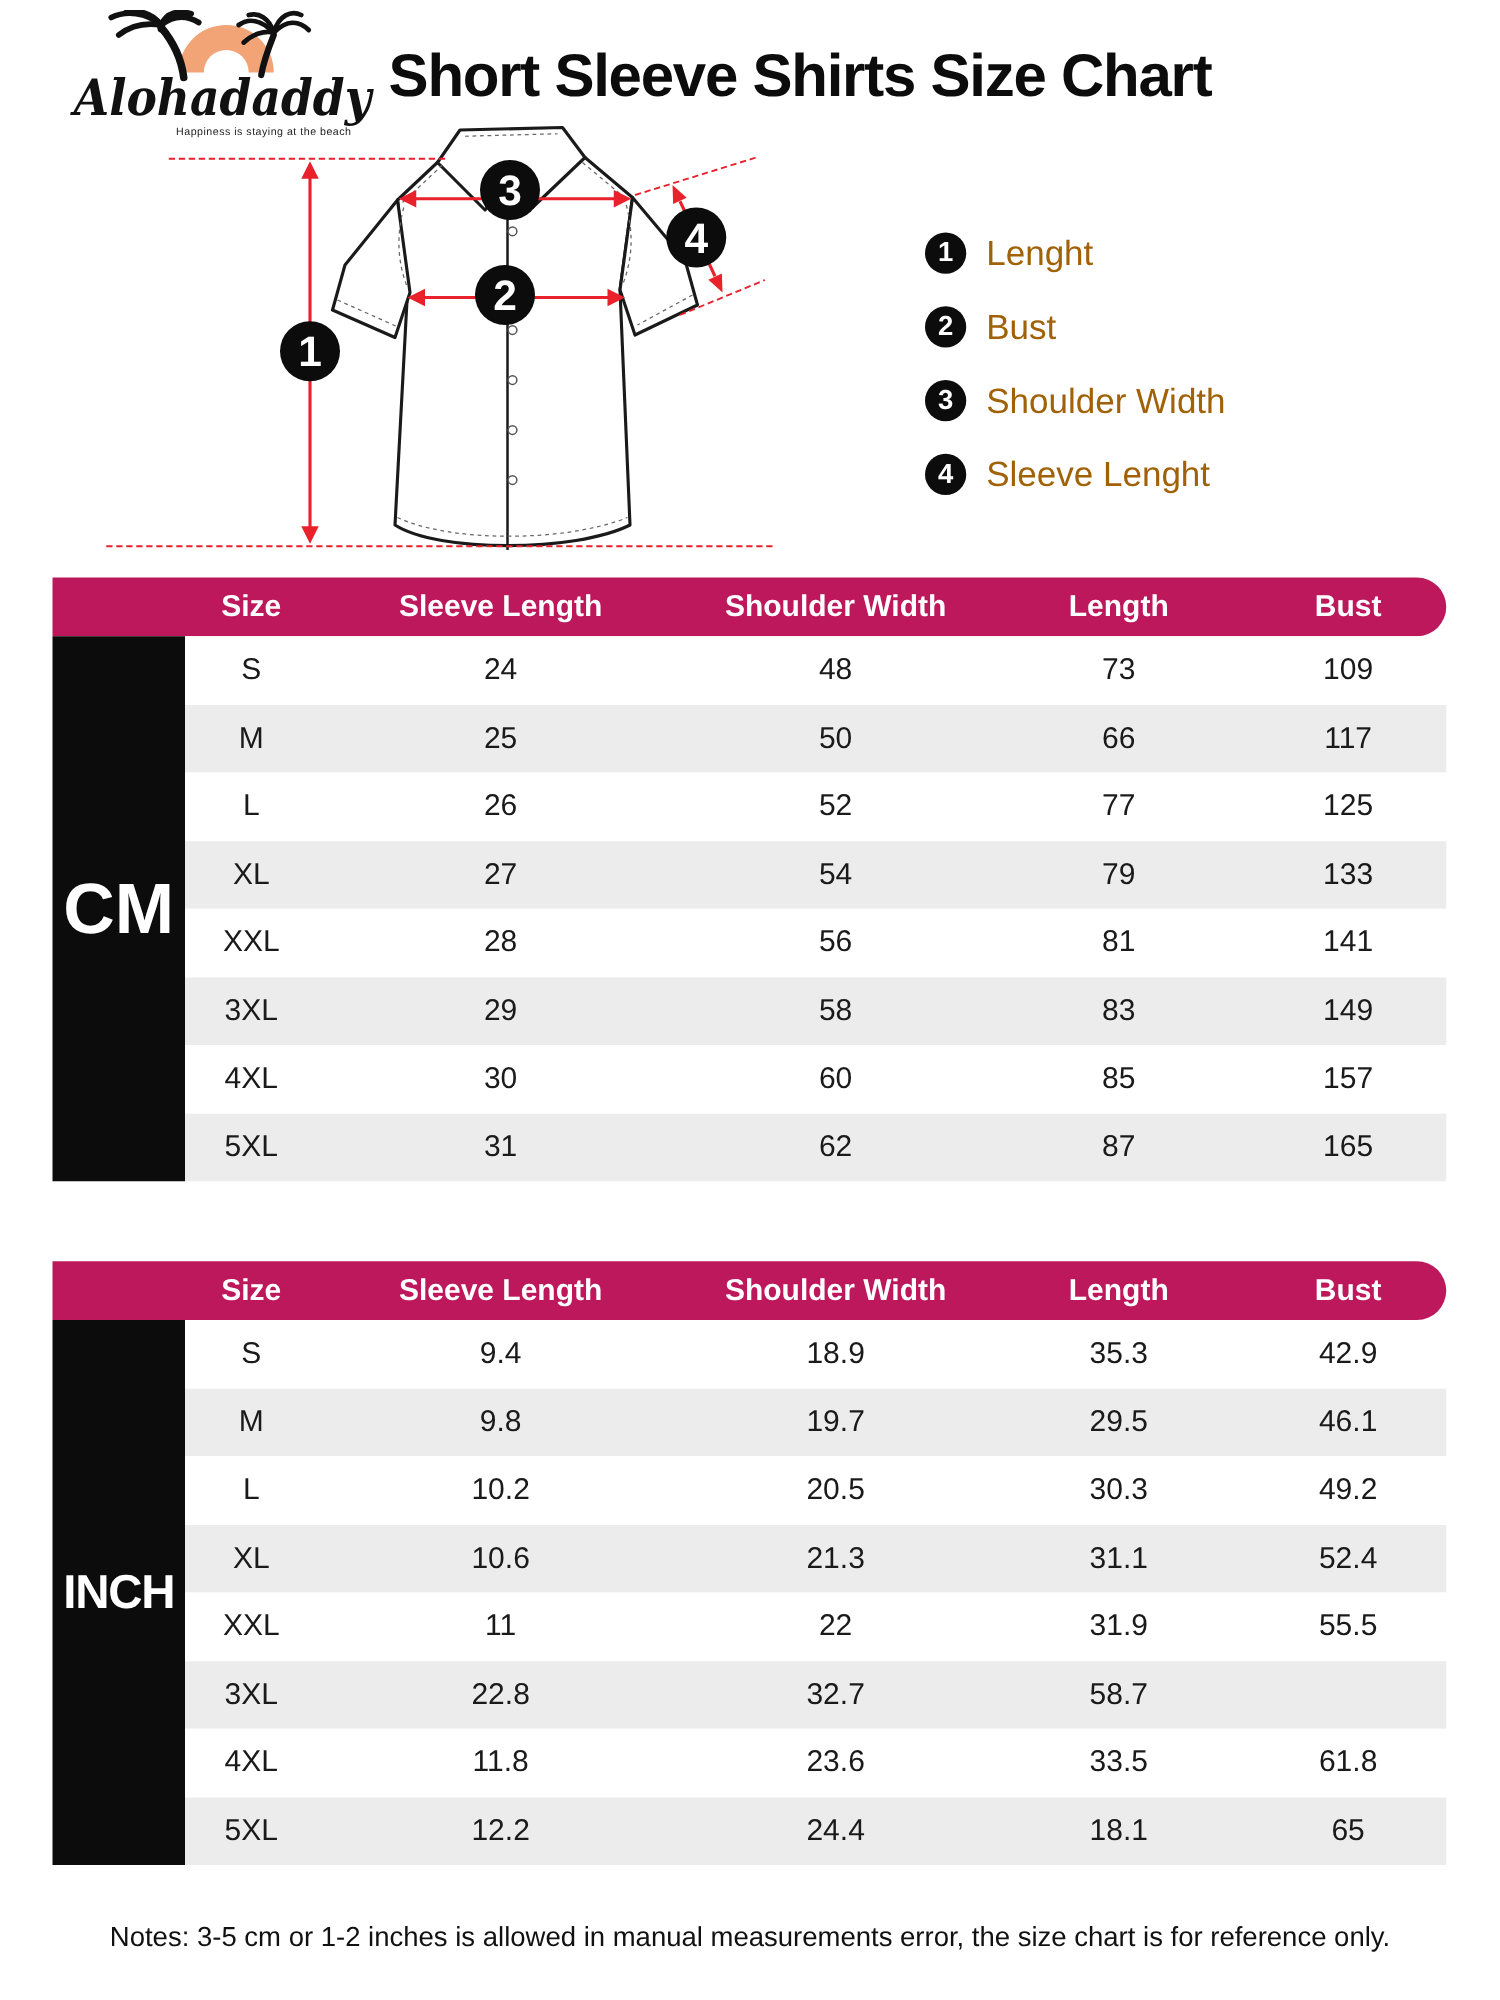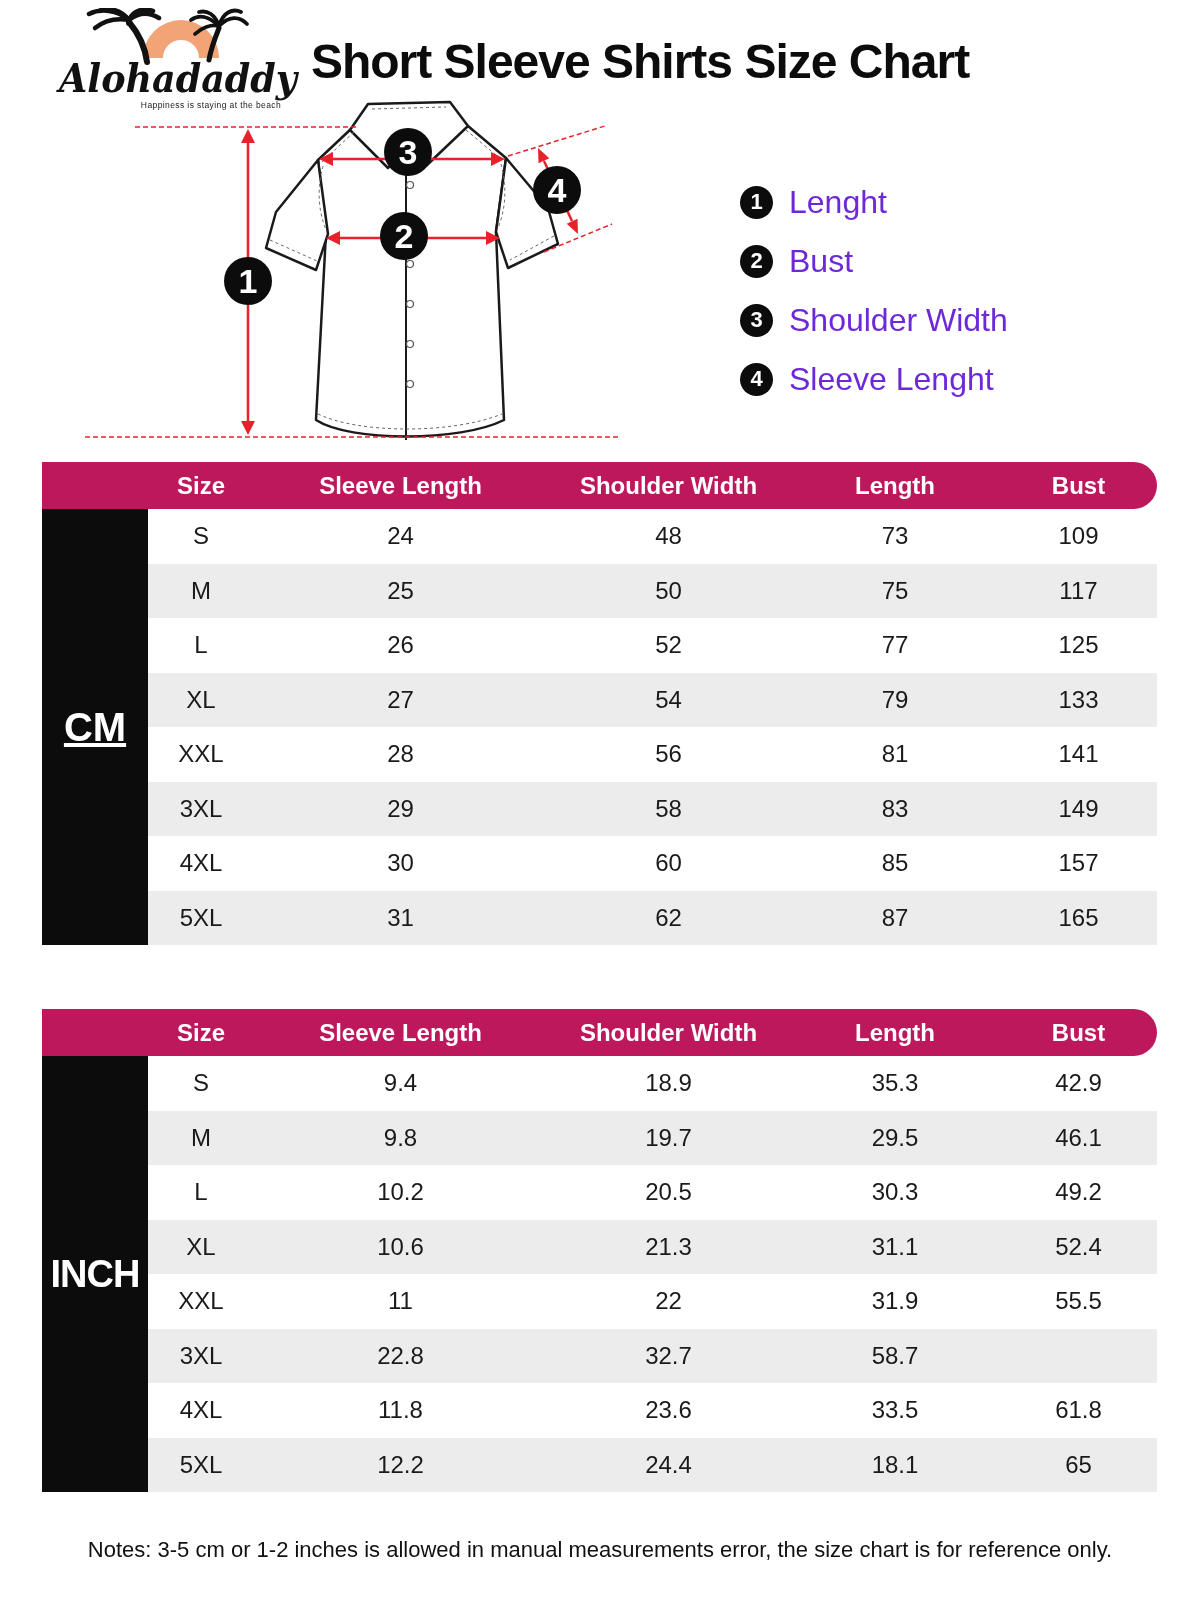--- a/index.html
+++ b/index.html
@@ -19,37 +19,37 @@
 
   
   .shirt-wrap { position:absolute; left:60px; top:90px; width:620px; height:370px; }
   .legend { position:absolute; left:740px; top:186px; }
   .legend-item { display:flex; align-items:center; gap:16px; height:33px; margin-bottom:26px; }
   .lnum {
     width:33px; height:33px; border-radius:50%; background:#0c0c0c; color:#fff;
     font-weight:bold; font-size:22px; display:flex; align-items:center; justify-content:center;
     flex:0 0 33px; padding-bottom:2px;
   }
-  .ltext { font-size:32px; color:#6d28d9; white-space:nowrap; }
+  .ltext { font-size:28px; color:#a16207; white-space:nowrap; }
 
   
   .size-table { position:absolute; left:42px; width:1115px; }
   .size-table.cm   { top:462px; }
   .size-table.inch { top:1009px; }
   .thead {
     height:47px; background:#be185d; border-radius:0 26px 26px 0;
     display:grid; grid-template-columns:106px 293px 243px 210px 157px; padding-left:106px;
     align-items:center; color:#fff; font-weight:bold; font-size:24px; text-align:center;
   }
   .tbody { position:relative; margin-left:106px; width:1009px; }
   .unit-label {
     position:absolute; left:-106px; top:0; bottom:0; width:106px; background:#0c0c0c;
     color:#fff; font-weight:bold; display:flex; align-items:center; justify-content:center;
   }
-  .cm .unit-label   { font-size:40px; letter-spacing:0;text-decoration:underline; }
+  .cm .unit-label   { font-size:57px; letter-spacing:0; }
   .inch .unit-label { font-size:38px; letter-spacing:-1px; }
   .trow {
     display:grid; grid-template-columns:106px 293px 243px 210px 157px;
     height:54.5px; align-items:center; text-align:center; font-size:24px; color:#1a1a1a;
     background:#fff;
   }
   .trow.stripe { background:#ececec; }
 
   
   .notes {
@@ -201,21 +201,21 @@
           <span>S</span>
           <span>24</span>
           <span>48</span>
           <span>73</span>
           <span>109</span>
         </div>
         <div class="trow stripe">
           <span>M</span>
           <span>25</span>
           <span>50</span>
-          <span>75</span>
+          <span>66</span>
           <span>117</span>
         </div>
         <div class="trow">
           <span>L</span>
           <span>26</span>
           <span>52</span>
           <span>77</span>
           <span>125</span>
         </div>
         <div class="trow stripe">

